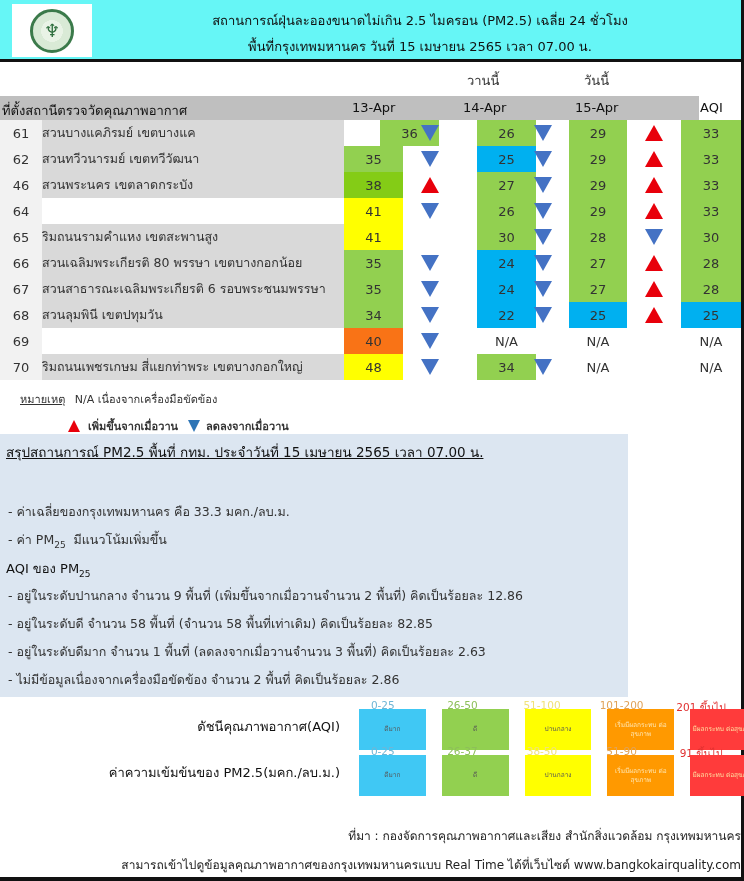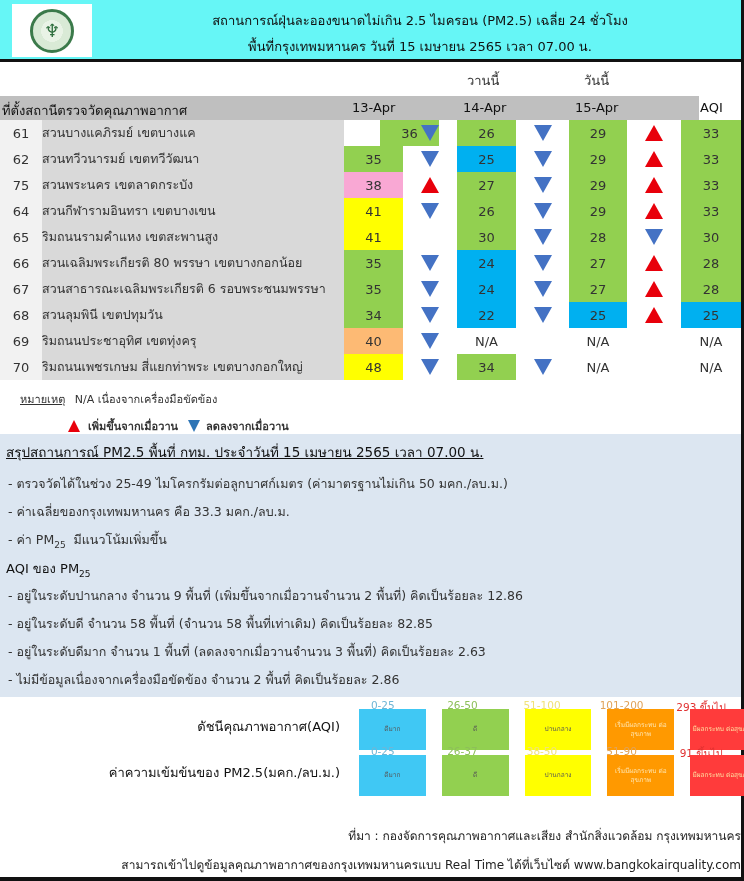--- a/index.html
+++ b/index.html
@@ -14,35 +14,35 @@
   .subhead { position: absolute; top: 70px; font-size: 13px; color: #333; }
   .colhead { position: absolute; left: 0; top: 96px; width: 699px; height: 24px; background: #bfbfbf; }
   .colhead span { position: absolute; top: 4px; font-size: 13px; color: #111; }
   .rows { position: absolute; left: 0; top: 120px; width: 741px; text-align: right; }
   .row { position: relative; height: 26px; }
   .c { position: absolute; top: 0; height: 26px; display: flex; align-items: center; justify-content: center; font-size: 13px; }
   .c-num { left: 0; width: 42px; background: #f2f2f2; color: #333; }
   .c-name { left: 42px; width: 302px; background: #d9d9d9; justify-content: flex-start; color: #333; font-size: 12.5px; white-space: nowrap; overflow: hidden; }
   .c-d13 { left: 344px; width: 59px; }
   .c-a1 { left: 403px; width: 54px; }
-  .c-d14 { left: 457px; width: 59px; }
+  .c-d14 { left: 477px; width: 59px; }
   .c-a2 { left: 516px; width: 53px; }
   .c-d15 { left: 569px; width: 58px; }
   .c-a3 { left: 627px; width: 54px; }
   .c-aqi { left: 681px; width: 60px; }
   .val { color: #333; }
   .tri-up { width: 0; height: 0; border-left: 9px solid transparent; border-right: 9px solid transparent; border-bottom: 16px solid #e8000b; }
   .tri-down { width: 0; height: 0; border-left: 9px solid transparent; border-right: 9px solid transparent; border-top: 16px solid #4472c4; }
   .note { position: absolute; left: 20px; top: 390px; font-size: 11px; color: #333; }
   .note u { margin-right: 6px; }
   .legend { position: absolute; left: 68px; top: 417px; display: flex; align-items: center; font-size: 11px; color: #333; font-weight: bold; }
   .legend .tri-up, .legend .tri-down { border-left-width: 6px; border-right-width: 6px; }
   .legend .tri-up { border-bottom-width: 12px; margin-right: 8px; }
   .legend .tri-down { border-top-width: 12px; margin: 0 6px 0 10px; border-top-color: #2e75b6; }
-  .summary { position: absolute; left: 0; top: 434px; width: 741px; height: 263px; background: #dce6f1; }
+  .summary { position: absolute; left: 0; top: 434px; width: 628px; height: 263px; background: #dce6f1; }
   .sum-title { position: absolute; left: 6px; top: 7px; font-size: 13.5px; text-decoration: underline; color: #111; }
   .sline { position: absolute; left: 8px; font-size: 12.5px; color: #333; white-space: nowrap; }
   .sline sub { font-size: 9px; }
   .aqi-head { position: absolute; left: 6px; top: 124px; font-size: 13px; color: #111; }
   .aqi-head sub { font-size: 9px; }
   .scale-label { position: absolute; right: 404px; font-size: 13px; color: #111; text-align: right; white-space: nowrap; }
   .scale { position: absolute; left: 359px; width: 398px; height: 41px; display: flex; gap: 16px; }
   .seg { flex: 1; display: flex; flex-direction: column; align-items: center; justify-content: center; font-size: 6.5px; line-height: 9px; text-align: center; }
   .ranges { position: absolute; left: 343px; width: 398px; display: flex; }
   .ranges span { flex: 1; text-align: center; font-size: 10.5px; }
@@ -102,39 +102,38 @@
       <div class="c c-a2">
         <div class="tri-down"></div>
       </div>
       <div class="c c-d15 val" style="background: rgb(146, 208, 80);">29</div>
       <div class="c c-a3">
         <div class="tri-up"></div>
       </div>
       <div class="c c-aqi val" style="background: rgb(146, 208, 80);">33</div>
     </div>
     <div class="row">
-      <div class="c c-num">75</div>
+      <div class="c c-num">46</div>
       <div class="c c-name">สวนพระนคร เขตลาดกระบัง</div>
-      <div class="c c-d13 val" style="background: #f9a8d4;">38</div>
+      <div class="c c-d13 val" style="background: #84cc16;">38</div>
       <div class="c c-a1">
         <div class="tri-up"></div>
       </div>
       <div class="c c-d14 val" style="background: rgb(146, 208, 80);">27</div>
       <div class="c c-a2">
         <div class="tri-down"></div>
       </div>
       <div class="c c-d15 val" style="background: rgb(146, 208, 80);">29</div>
       <div class="c c-a3">
         <div class="tri-up"></div>
       </div>
       <div class="c c-aqi val" style="background: rgb(146, 208, 80);">33</div>
     </div>
     <div class="row">
       <div class="c c-num">64</div>
-      <div class="c c-name">สวนกีฬารามอินทรา เขตบางเขน</div>
       <div class="c c-d13 val" style="background: rgb(255, 255, 0);">41</div>
       <div class="c c-a1">
         <div class="tri-down"></div>
       </div>
       <div class="c c-d14 val" style="background: rgb(146, 208, 80);">26</div>
       <div class="c c-a2">
         <div class="tri-down"></div>
       </div>
       <div class="c c-d15 val" style="background: rgb(146, 208, 80);">29</div>
       <div class="c c-a3">
@@ -203,22 +202,21 @@
         <div class="tri-down"></div>
       </div>
       <div class="c c-d15 val" style="background: rgb(0, 176, 240);">25</div>
       <div class="c c-a3">
         <div class="tri-up"></div>
       </div>
       <div class="c c-aqi val" style="background: rgb(0, 176, 240);">25</div>
     </div>
     <div class="row">
       <div class="c c-num">69</div>
-      <div class="c c-name">ริมถนนประชาอุทิศ เขตทุ่งครุ</div>
-      <div class="c c-d13 val" style="background: #fdba74;">40</div>
+      <div class="c c-d13 val" style="background: #f97316;">40</div>
       <div class="c c-a1">
         <div class="tri-down"></div>
       </div>
       <div class="c c-d14 val">N/A</div>
       <div class="c c-a2"></div>
       <div class="c c-d15 val">N/A</div>
       <div class="c c-a3"></div>
       <div class="c c-aqi val">N/A</div>
     </div>
     <div class="row">
@@ -244,41 +242,40 @@
 </div>
 <div class="legend">
   <div class="tri-up"></div>
   <span>เพิ่มขึ้นจากเมื่อวาน</span>
   <div class="tri-down"></div>
   <span>ลดลงจากเมื่อวาน</span>
 </div>
 
 <div class="summary">
   <div class="sum-title">สรุปสถานการณ์ PM2.5 พื้นที่ กทม. ประจำวันที่ 15 เมษายน 2565 เวลา 07.00 น.</div>
-  <div class="sline" style="top:40px">- ตรวจวัดได้ในช่วง 25-49 ไมโครกรัมต่อลูกบาศก์เมตร (ค่ามาตรฐานไม่เกิน 50 มคก./ลบ.ม.)</div>
   <div class="sline" style="top:68px">- ค่าเฉลี่ยของกรุงเทพมหานคร คือ 33.3 มคก./ลบ.ม.</div>
   <div class="sline" style="top:96px">
     <span>- ค่า PM</span><sub>25</sub>
     &nbsp;<span>มีแนวโน้มเพิ่มขึ้น</span>
   </div>
   <div class="aqi-head">
     <span>AQI ของ PM</span><sub>25</sub>
   </div>
   <div class="sline" style="top:152px">- อยู่ในระดับปานกลาง จำนวน 9 พื้นที่ (เพิ่มขึ้นจากเมื่อวานจำนวน 2 พื้นที่) คิดเป็นร้อยละ 12.86</div>
   <div class="sline" style="top:180px">- อยู่ในระดับดี จำนวน 58 พื้นที่ (จำนวน 58 พื้นที่เท่าเดิม) คิดเป็นร้อยละ 82.85</div>
   <div class="sline" style="top:208px">- อยู่ในระดับดีมาก จำนวน 1 พื้นที่ (ลดลงจากเมื่อวานจำนวน 3 พื้นที่) คิดเป็นร้อยละ 2.63</div>
   <div class="sline" style="top:236px">- ไม่มีข้อมูลเนื่องจากเครื่องมือขัดข้อง จำนวน 2 พื้นที่ คิดเป็นร้อยละ 2.86</div>
 </div>
 
 <div class="ranges" style="top:699px" id="aqi-ranges">
     <span style="color: rgb(111, 182, 214);">0-25</span>
     <span style="color: rgb(141, 191, 90);">26-50</span>
     <span style="color: rgb(240, 226, 122);">51-100</span>
     <span style="color: rgb(224, 163, 90);">101-200</span>
-    <span style="color: rgb(224, 48, 48);">293 ขึ้นไป</span>
+    <span style="color: rgb(224, 48, 48);">201 ขึ้นไป</span>
   </div>
 <div class="scale-label" style="top:716px">ดัชนีคุณภาพอากาศ(AQI)</div>
 <div class="scale" style="top:709px" id="aqi-scale">
     <div class="seg" style="background: rgb(64, 200, 244); color: rgb(85, 85, 85);">ดีมาก</div>
     <div class="seg" style="background: rgb(146, 208, 80); color: rgb(85, 85, 85);">ดี</div>
     <div class="seg" style="background: rgb(255, 255, 0); color: rgb(85, 85, 85);">ปานกลาง</div>
     <div class="seg" style="background: rgb(255, 153, 0); color: rgb(255, 230, 176);">เริ่มมีผลกระทบ ต่อสุขภาพ</div>
     <div class="seg" style="background: rgb(255, 59, 59); color: rgb(255, 224, 160);">มีผลกระทบ ต่อสุขภาพ</div>
   </div>
 

